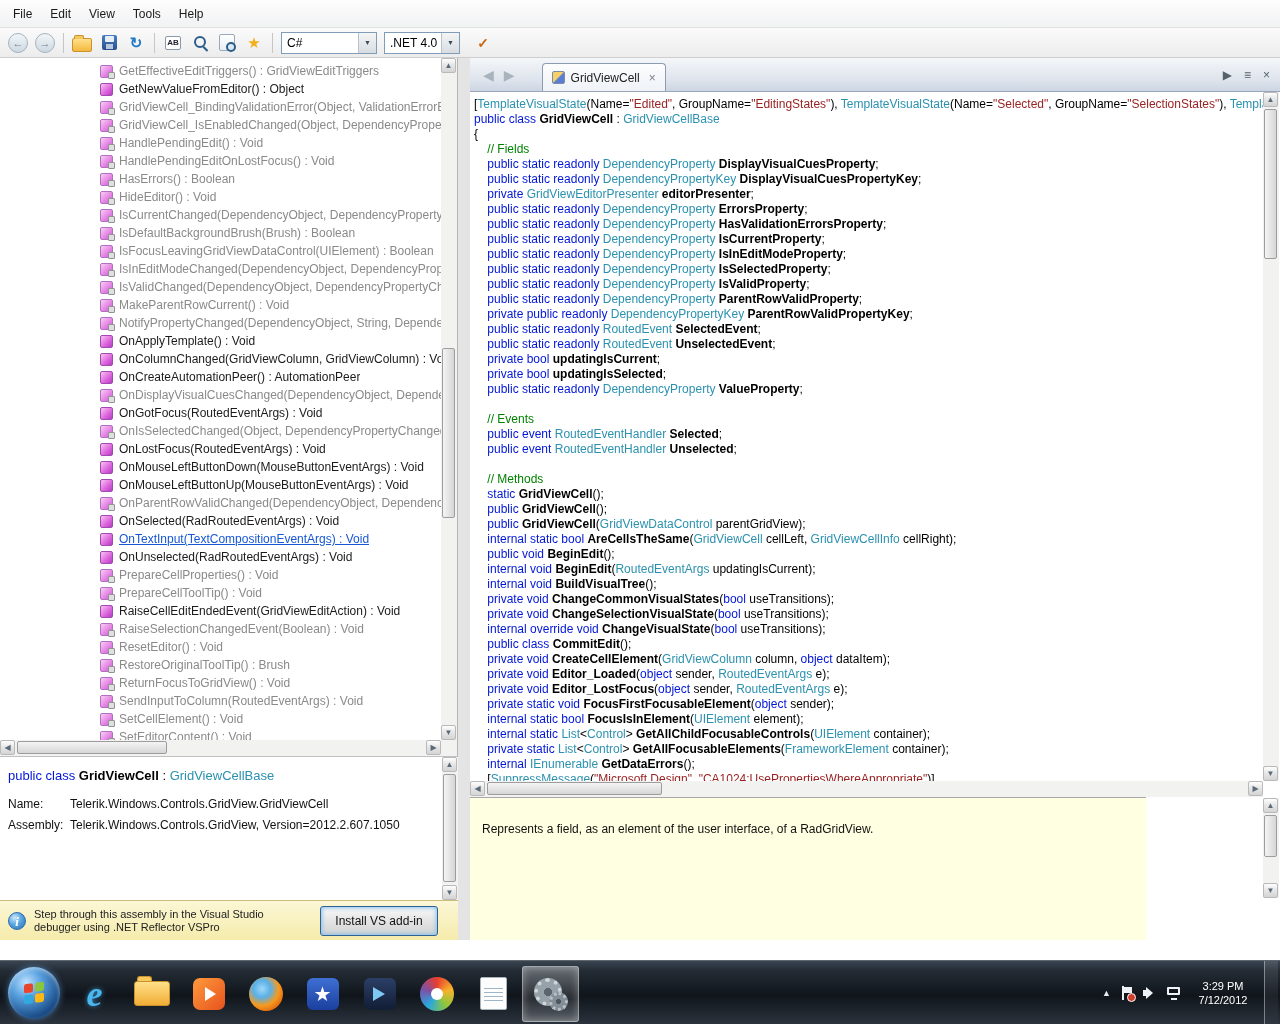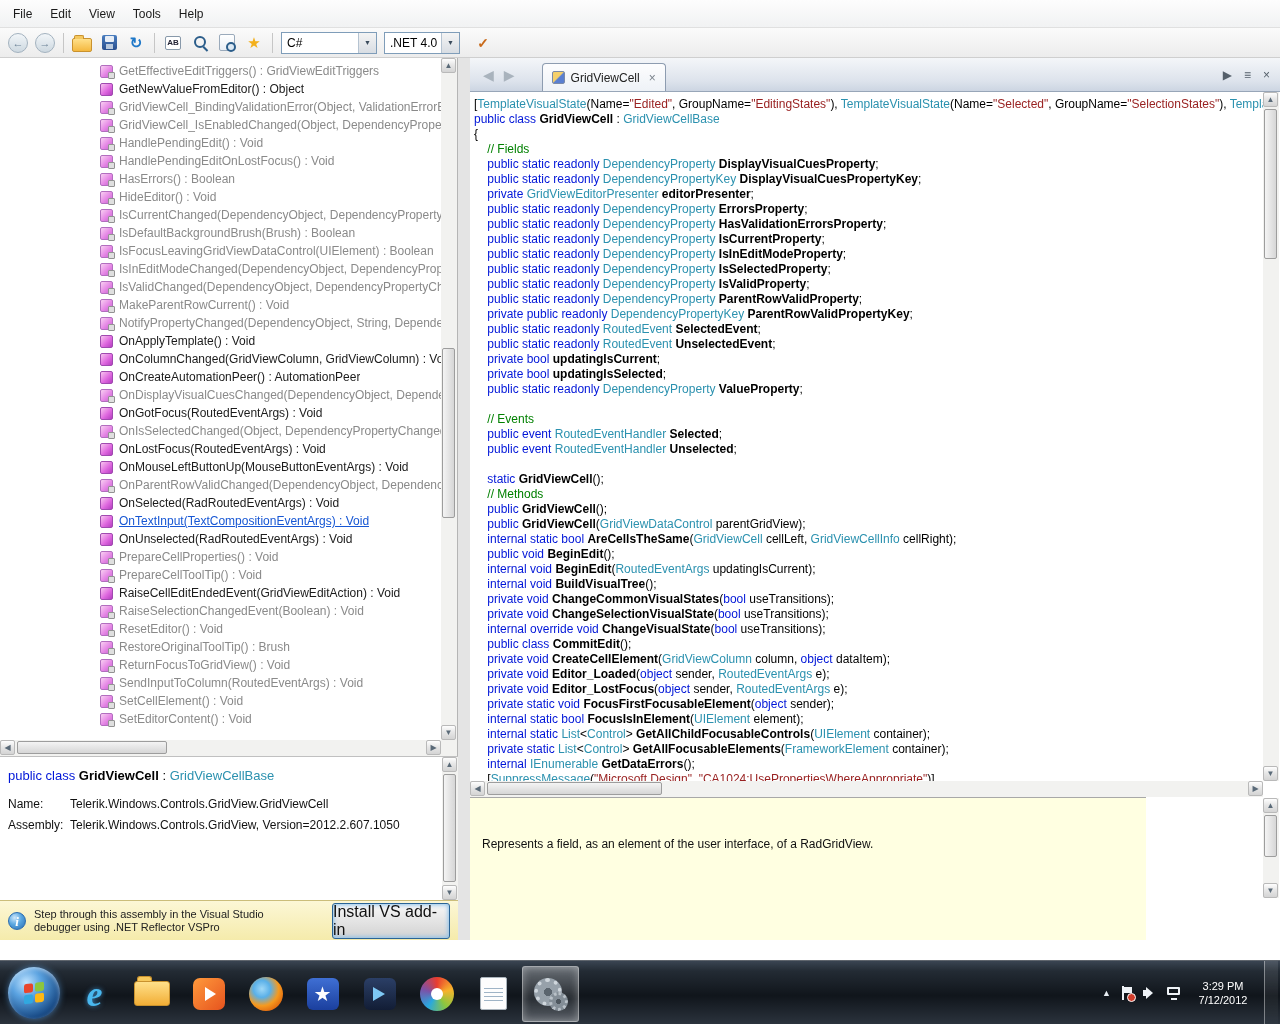--- a/index.html
+++ b/index.html
@@ -73,38 +73,38 @@
     overflow:hidden;padding:5px 0 0 4px;box-sizing:border-box}
   .code-line{font-family:"Liberation Sans",sans-serif;font-size:12px;line-height:15px;height:15px;white-space:pre}
   .tk-k{color:var(--keyword,#0016d8)}
   .tk-t{color:var(--type,#2b91af)}
   .tk-i{color:var(--identifier,#000);font-weight:bold}
   .tk-p{color:#000}
   .tk-c{color:var(--comment,#008000)}
   .tk-s{color:var(--string,#992222)}
   
   #desc-pane{position:absolute;left:470px;top:797px;width:676px;height:143px;box-sizing:border-box;
-    background:var(--desc_bg,#ffffe1);border-top:1px solid #a8a8a8;padding:39px 14px 0 12px;font-size:12px;color:#111}
+    background:var(--desc_bg,#ffffe1);border-top:1px solid #a8a8a8;padding:24px 14px 0 12px;font-size:12px;color:#111}
   
   #info-panel{position:absolute;left:0;top:756px;width:458px;height:144px;box-sizing:border-box;
     background:#fff;border-top:1px solid #c0c0c0;padding:10px 10px 0 8px;overflow:hidden}
   #info-panel .decl .code-line{font-size:13px;height:18px;line-height:18px}
   .info-row{display:flex;font-size:12px;margin-top:7px;color:#111}
   .info-label{font-weight:normal;width:62px;flex:none}
   
   #notice-bar{position:absolute;left:0;top:900px;width:458px;height:40px;box-sizing:border-box;
     background:linear-gradient(#fcf7d6,#f5ebab);border-top:1px solid #cbbd7a;
     display:flex;align-items:center;padding:0 6px 0 8px;gap:8px}
   .info-icon{width:18px;height:18px;border-radius:50%;flex:none;color:#fff;text-align:center;line-height:17px;
     font-family:"Liberation Serif",serif;font-style:italic;font-weight:bold;font-size:13px;
     background:radial-gradient(circle at 35% 30%,#cfe8fb,#58a6e0 45%,#2a6cb0);border:1px solid #2a6cb0;box-sizing:border-box}
   .notice-text{width:252px;font-size:11px;line-height:13px;color:#222}
-  .notice-btn{margin-left:auto;margin-right:2px;height:36px;width:118px;display:flex;align-items:center;justify-content:center;
+  .notice-btn{margin-left:auto;margin-right:14px;height:30px;width:118px;display:flex;align-items:center;justify-content:center;
     background:linear-gradient(#f8f8f8,#e6e6e6 45%,#d2d2d2);border:1px solid #2a6496;border-radius:3px;
-    box-shadow:inset 0 0 4px 1px #8cc1ea;font-size:16px;color:#111;box-sizing:border-box}
+    box-shadow:inset 0 0 4px 1px #8cc1ea;font-size:12px;color:#111;box-sizing:border-box}
   #white-strip{position:absolute;left:0;top:940px;width:1280px;height:20px;background:#fff}
   
   #taskbar{position:absolute;left:0;top:960px;width:1280px;height:64px;box-sizing:border-box;
     background:linear-gradient(#3a4552 0%,#232b34 16%,#10151b 55%,#2b333d 100%);
     border-top:1px solid rgba(255,255,255,.25);display:flex;align-items:center}
   #start-orb{width:52px;height:52px;border-radius:50%;margin:0 6px 0 8px;flex:none;position:relative;
     background:radial-gradient(circle at 35% 30%,#bfe3ff 0%,#5aa2e0 30%,#1b4e8a 70%,#0c2a4e 100%);
     box-shadow:inset 0 2px 4px rgba(255,255,255,.5),0 0 6px rgba(90,160,230,.6);
     display:flex;align-items:center;justify-content:center}
   .orb-flag{width:20px;height:20px;display:grid;grid-template-columns:1fr 1fr;grid-template-rows:1fr 1fr;gap:2px;transform:skewY(-8deg)}
@@ -297,20 +297,24 @@
       <div class="tree-item s-g">
         <span class="m-icon locked"></span>
         <span class="t-label">OnIsSelectedChanged(Object, DependencyPropertyChanged</span>
       </div>
       <div class="tree-item s-n">
         <span class="m-icon"></span>
         <span class="t-label">OnLostFocus(RoutedEventArgs) : Void</span>
       </div>
       <div class="tree-item s-n">
         <span class="m-icon"></span>
+        <span class="t-label">OnMouseLeftButtonDown(MouseButtonEventArgs) : Void</span>
+      </div>
+      <div class="tree-item s-n">
+        <span class="m-icon"></span>
         <span class="t-label">OnMouseLeftButtonUp(MouseButtonEventArgs) : Void</span>
       </div>
       <div class="tree-item s-g">
         <span class="m-icon locked"></span>
         <span class="t-label">OnParentRowValidChanged(DependencyObject, Dependency</span>
       </div>
       <div class="tree-item s-n">
         <span class="m-icon"></span>
         <span class="t-label">OnSelected(RadRoutedEventArgs) : Void</span>
       </div>
@@ -414,22 +418,22 @@
     <div class="code-line"><span class="tk-k">    public static readonly </span><span class="tk-t">RoutedEvent </span><span class="tk-i">SelectedEvent</span><span class="tk-p">;</span></div>
     <div class="code-line"><span class="tk-k">    public static readonly </span><span class="tk-t">RoutedEvent </span><span class="tk-i">UnselectedEvent</span><span class="tk-p">;</span></div>
     <div class="code-line"><span class="tk-k">    private bool </span><span class="tk-i">updatingIsCurrent</span><span class="tk-p">;</span></div>
     <div class="code-line"><span class="tk-k">    private bool </span><span class="tk-i">updatingIsSelected</span><span class="tk-p">;</span></div>
     <div class="code-line"><span class="tk-k">    public static readonly </span><span class="tk-t">DependencyProperty </span><span class="tk-i">ValueProperty</span><span class="tk-p">;</span></div>
     <div class="code-line"> </div>
     <div class="code-line"><span class="tk-c">    // Events</span></div>
     <div class="code-line"><span class="tk-k">    public event </span><span class="tk-t">RoutedEventHandler </span><span class="tk-i">Selected</span><span class="tk-p">;</span></div>
     <div class="code-line"><span class="tk-k">    public event </span><span class="tk-t">RoutedEventHandler </span><span class="tk-i">Unselected</span><span class="tk-p">;</span></div>
     <div class="code-line"> </div>
+    <div class="code-line"><span class="tk-c">    // Methods</span></div>
     <div class="code-line"><span class="tk-k">    static </span><span class="tk-i">GridViewCell</span><span class="tk-p">();</span></div>
-    <div class="code-line"><span class="tk-c">    // Methods</span></div>
     <div class="code-line"><span class="tk-k">    public </span><span class="tk-i">GridViewCell</span><span class="tk-p">();</span></div>
     <div class="code-line"><span class="tk-k">    public </span><span class="tk-i">GridViewCell</span><span class="tk-p">(</span><span class="tk-t">GridViewDataControl</span><span class="tk-p"> parentGridView);</span></div>
     <div class="code-line"><span class="tk-k">    internal static bool </span><span class="tk-i">AreCellsTheSame</span><span class="tk-p">(</span><span class="tk-t">GridViewCell</span><span class="tk-p"> cellLeft, </span><span class="tk-t">GridViewCellInfo</span><span class="tk-p"> cellRight);</span></div>
     <div class="code-line"><span class="tk-k">    public void </span><span class="tk-i">BeginEdit</span><span class="tk-p">();</span></div>
     <div class="code-line"><span class="tk-k">    internal void </span><span class="tk-i">BeginEdit</span><span class="tk-p">(</span><span class="tk-t">RoutedEventArgs</span><span class="tk-p"> updatingIsCurrent);</span></div>
     <div class="code-line"><span class="tk-k">    internal void </span><span class="tk-i">BuildVisualTree</span><span class="tk-p">();</span></div>
     <div class="code-line"><span class="tk-k">    private void </span><span class="tk-i">ChangeCommonVisualStates</span><span class="tk-p">(</span><span class="tk-k">bool</span><span class="tk-p"> useTransitions);</span></div>
     <div class="code-line"><span class="tk-k">    private void </span><span class="tk-i">ChangeSelectionVisualState</span><span class="tk-p">(</span><span class="tk-k">bool</span><span class="tk-p"> useTransitions);</span></div>
     <div class="code-line"><span class="tk-k">    internal override void </span><span class="tk-i">ChangeVisualState</span><span class="tk-p">(</span><span class="tk-k">bool</span><span class="tk-p"> useTransitions);</span></div>
     <div class="code-line"><span class="tk-k">    public class </span><span class="tk-i">CommitEdit</span><span class="tk-p">();</span></div>

